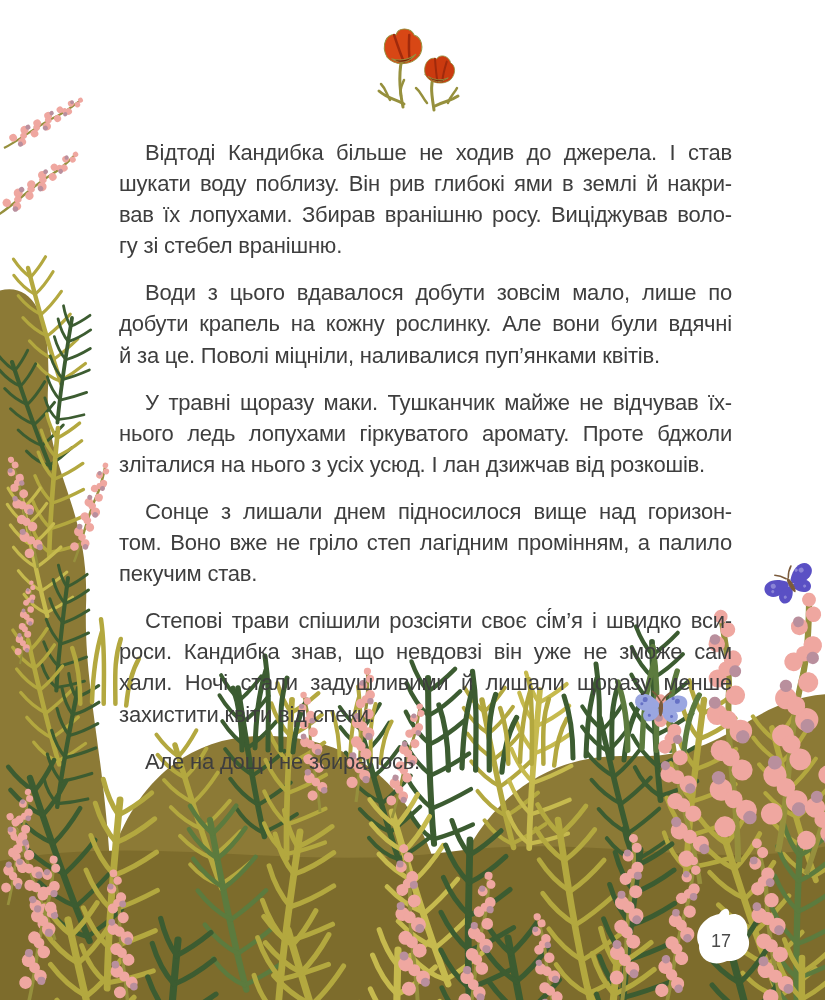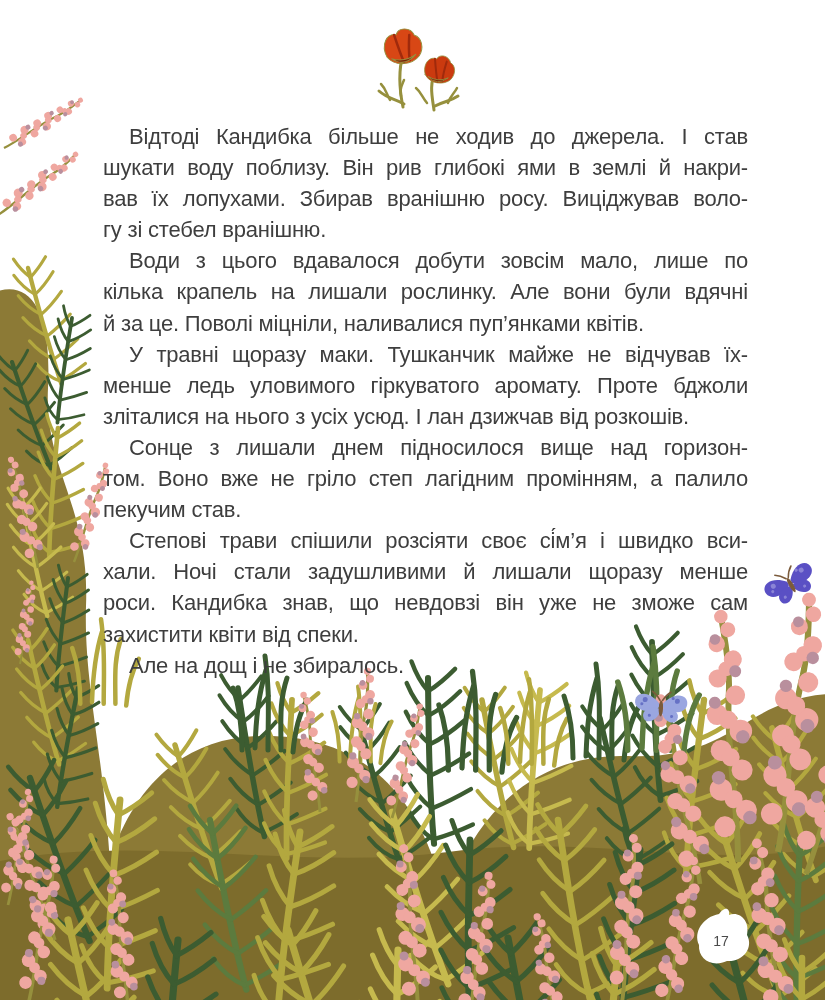--- a/index.html
+++ b/index.html
@@ -3,26 +3,26 @@
 <meta charset="utf-8">
 <style>
   html,body{margin:0;padding:0;}
   body{width:825px;height:1000px;background:#ffffff;overflow:hidden;}
   .page{position:relative;width:825px;height:1000px;background:#ffffff;
         font-family:"Liberation Sans",sans-serif;}
   .art{position:absolute;left:0;top:0;width:825px;height:1000px;display:block;}
   .text{position:absolute;left:103px;top:121px;width:645px;
         color:var(--c-text,#3e3e3e);font-size:22px;line-height:31.1px;
         letter-spacing:-0.2px;}
-  .text p{margin:0;}
+  .text p{margin:16px;}
   .ln{display:block;text-align:justify;text-align-last:justify;}
   .ln.ind{text-indent:26px;}
   .ln.last{text-align-last:left;}
   .pagenum{position:absolute;left:698px;top:924px;width:46px;height:34px;
-           text-align:center;font-size:14px;line-height:34px;
+           text-align:center;font-size:18px;line-height:34px;
            color:var(--c-pageNum,#4a4a4a);}
 </style>
 </head>
 <body>
 
 <div class="page">
 
   <svg class="art" viewBox="0 0 825 1000" xmlns="http://www.w3.org/2000/svg">
     <defs>
       <g id="frond" fill="none" stroke="currentColor" stroke-linecap="round">
@@ -213,37 +213,37 @@
 
   <main class="text">
     <p>
       <span class="ln ind">Відтоді Кандибка більше не ходив до джерела. І став</span>
       <span class="ln">шукати воду поблизу. Він рив глибокі ями в землі й накри-</span>
       <span class="ln">вав їх лопухами. Збирав вранішню росу. Виціджував воло-</span>
       <span class="ln last">гу зі стебел вранішню.</span>
     </p>
     <p>
       <span class="ln ind">Води з цього вдавалося добути зовсім мало, лише по</span>
-      <span class="ln">кілька крапель на лишали рослинку. Але вони були вдячні</span>
+      <span class="ln">добути крапель на кожну рослинку. Але вони були вдячні</span>
       <span class="ln last">й за це. Поволі міцніли, наливалися пуп’янками квітів.</span>
     </p>
     <p>
       <span class="ln ind">У травні щоразу маки. Тушканчик майже не відчував їх-</span>
-      <span class="ln">менше ледь уловимого гіркуватого аромату. Проте бджоли</span>
+      <span class="ln">нього ледь лопухами гіркуватого аромату. Проте бджоли</span>
       <span class="ln last">зліталися на нього з усіх усюд. І лан дзижчав від розкошів.</span>
     </p>
     <p>
       <span class="ln ind">Сонце з лишали днем підносилося вище над горизон-</span>
       <span class="ln">том. Воно вже не гріло степ лагідним промінням, а палило</span>
       <span class="ln last">пекучим став.</span>
     </p>
     <p>
       <span class="ln ind">Степові трави спішили розсіяти своє сі́м’я і швидко вси-</span>
+      <span class="ln">роси. Кандибка знав, що невдовзі він уже не зможе сам</span>
       <span class="ln">хали. Ночі стали задушливими й лишали щоразу менше</span>
-      <span class="ln">роси. Кандибка знав, що невдовзі він уже не зможе сам</span>
       <span class="ln last">захистити квіти від спеки.</span>
     </p>
     <p>
       <span class="ln ind last">Але на дощ і не збиралось.</span>
     </p>
   </main>
 
   <div class="pagenum">17</div>
 </div>
 

